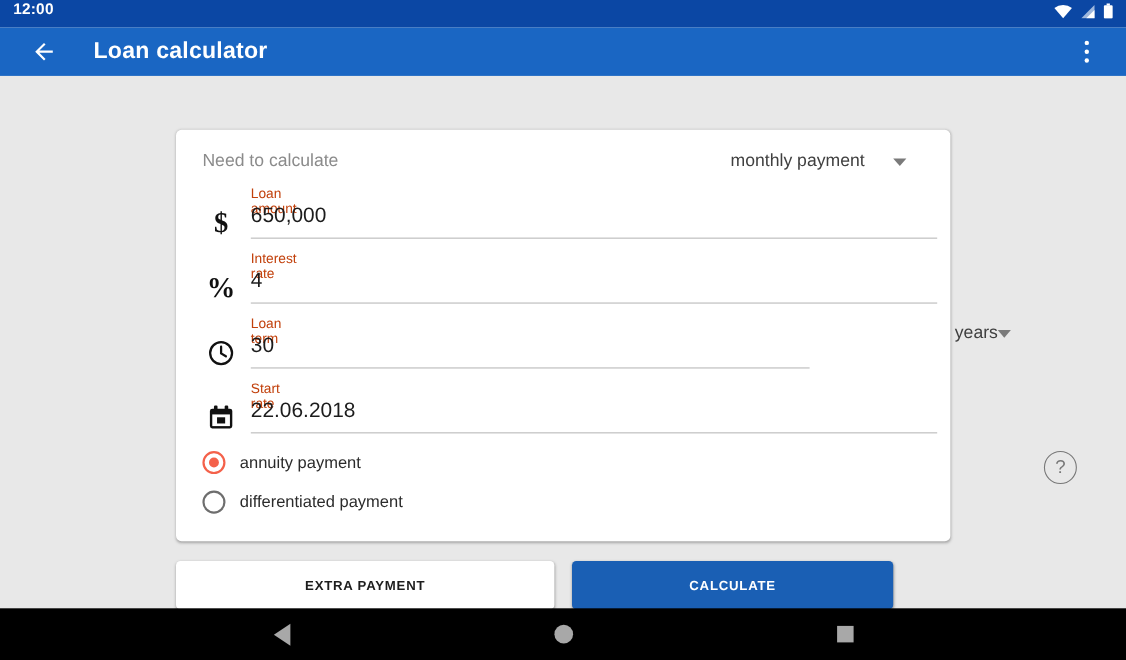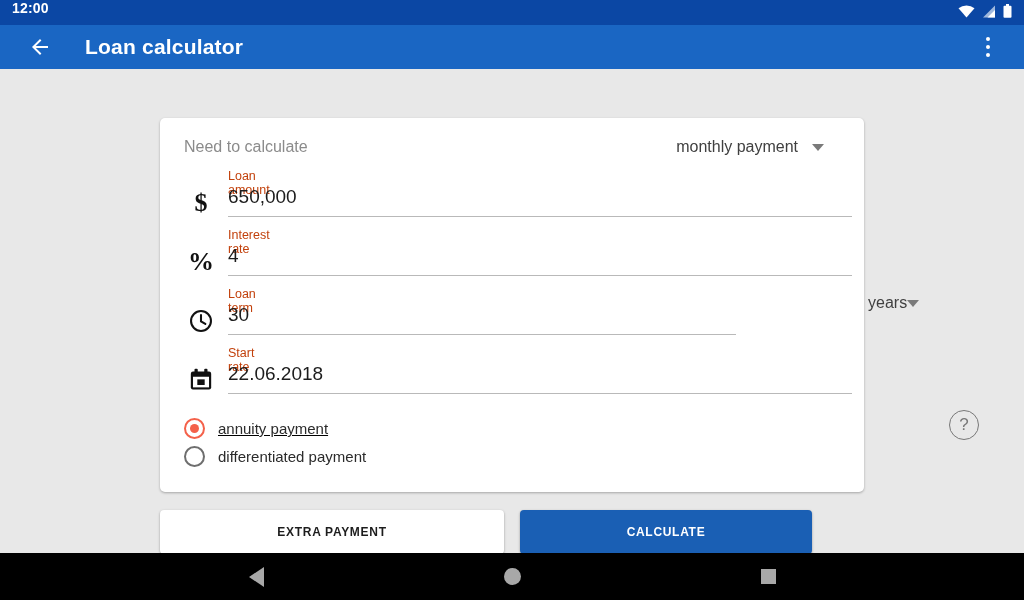--- a/index.html
+++ b/index.html
@@ -41,21 +41,21 @@
     background: #fff; border-radius: 5px;
     box-shadow: 0 1px 3px rgba(0,0,0,.18), 0 1px 2px rgba(0,0,0,.12);
   }
 
   .card-head {
     position: absolute; left: 0; top: 0; width: 100%; height: 58px;
     display: flex; align-items: center; padding: 0 24px;
   }
   .need-label { font-size: 16px; color: #8b8b8b; }
   .calc-select {
-    margin-left: auto; display: flex; align-items: center; gap: 14px; cursor: pointer; padding-right: 16px;
+    margin-left: auto; display: flex; align-items: center; gap: 26px; cursor: pointer; padding-right: 16px;
   }
   .calc-select .val { font-size: 16px; color: #404040; }
   .caret { width: 0; height: 0; border-left: 6px solid transparent; border-right: 6px solid transparent; border-top: 7px solid #7a7a7a; }
 
   
   .field { position: absolute; left: 24px; height: 59px; }
   .f1 { top: 46px; }  .f2 { top: 105px; } .f3 { top: 164px; } .f4 { top: 223px; }
 
   .fico {
     position: absolute; left: 0; top: 22px; width: 34px; height: 34px;
@@ -73,21 +73,21 @@
   .wide  { width: 624px; }
   .short { width: 508px; }
 
   .unit-select {
     position: absolute; left: 708px; top: 176px; display: flex; align-items: center; cursor: pointer;
   }
   .unit-select .val { font-size: 16px; color: #404040; }
 
   
   .radio-row { position: absolute; left: 24px; display: flex; align-items: center; gap: 13px; cursor: pointer; }
-  .r1 { top: 300px; text-decoration: underline; }  .r2 { top: 328px; }
+  .r1 { top: 292px; }  .r2 { top: 328px; }
   .radio { width: 21px; height: 21px; border-radius: 50%; border: 2px solid #6e6e6e; position: relative; flex: none; }
   .radio.on { border-color: #f4614a; }
   .radio.on::after {
     content: ""; position: absolute; left: 4px; top: 4px; width: 9px; height: 9px;
     border-radius: 50%; background: #f4614a;
   }
   .radio-label { font-size: 15px; color: #2b2b2b; }
 
   .help {
     position: absolute; left: 789px; top: 292px; width: 30px; height: 30px;

